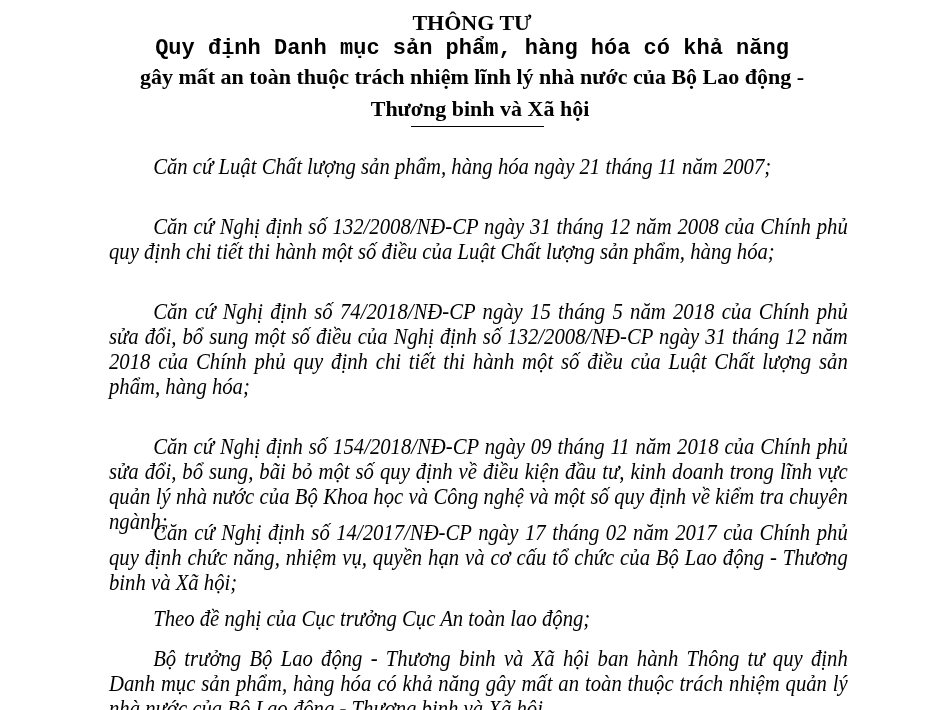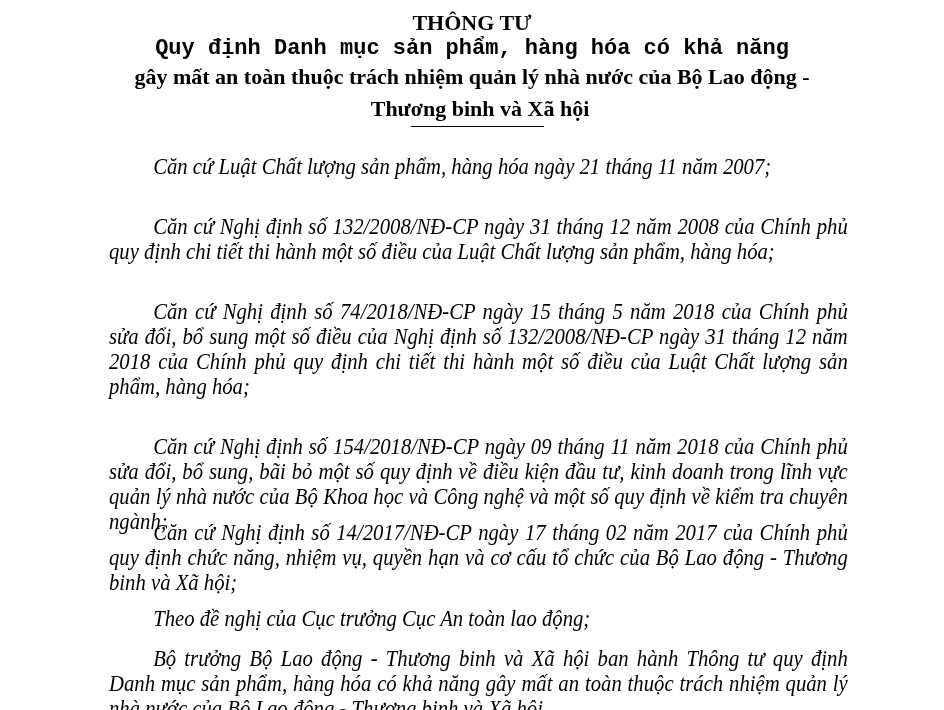--- a/index.html
+++ b/index.html
@@ -24,21 +24,21 @@
   .p5 { top: 520px; }
   .p6 { top: 606px; }
   .p7 { top: 646px; }
 </style>
 </head>
 <body>
 
 <div class="page">
   <div class="heading h-title">THÔNG TƯ</div>
   <div class="heading h-sub1">Quy định Danh mục sản phẩm, hàng hóa có khả năng</div>
-  <div class="heading h-sub2">gây mất an toàn thuộc trách nhiệm quản lý nhà nước của Bộ Lao động -</div>
+  <div class="heading h-sub2">gây mất an toàn thuộc trách nhiệm lĩnh lý nhà nước của Bộ Lao động -</div>
   <div class="heading h-sub3">Thương binh và Xã hội</div>
   <div class="divider"></div>
 
   <p class="para p1">Căn cứ Luật Chất lượng sản phẩm, hàng hóa ngày 21 tháng 11 năm 2007;</p>
   <p class="para p2">Căn cứ Nghị định số 132/2008/NĐ-CP ngày 31 tháng 12 năm 2008 của Chính phủ quy định chi tiết thi hành một số điều của Luật Chất lượng sản phẩm, hàng hóa;</p>
   <p class="para p3">Căn cứ Nghị định số 74/2018/NĐ-CP ngày 15 tháng 5 năm 2018 của Chính phủ  sửa đổi, bổ sung một số điều của Nghị định số 132/2008/NĐ-CP ngày 31 tháng 12 năm 2018 của Chính phủ quy định chi tiết thi hành một số điều của Luật Chất lượng sản phẩm, hàng hóa;</p>
   <p class="para p4">Căn cứ Nghị định số 154/2018/NĐ-CP ngày 09 tháng 11 năm 2018 của Chính phủ sửa đổi, bổ sung, bãi bỏ một số quy định về điều kiện đầu tư, kinh doanh trong lĩnh vực quản lý nhà nước của Bộ Khoa học và Công nghệ và một số quy định về kiểm tra chuyên ngành;</p>
   <p class="para p5">Căn cứ Nghị định số 14/2017/NĐ-CP ngày 17 tháng 02 năm 2017 của Chính phủ quy định chức năng, nhiệm vụ, quyền hạn và cơ cấu tổ chức của Bộ Lao động - Thương binh và Xã hội;</p>
   <p class="para p6">Theo đề nghị của Cục trưởng Cục An toàn lao động;</p>
   <p class="para p7">Bộ trưởng Bộ Lao động - Thương binh và Xã hội ban hành Thông tư quy định Danh mục sản phẩm, hàng hóa có khả năng gây mất an toàn thuộc trách nhiệm quản lý nhà nước của Bộ Lao động - Thương binh và Xã hội.</p>

